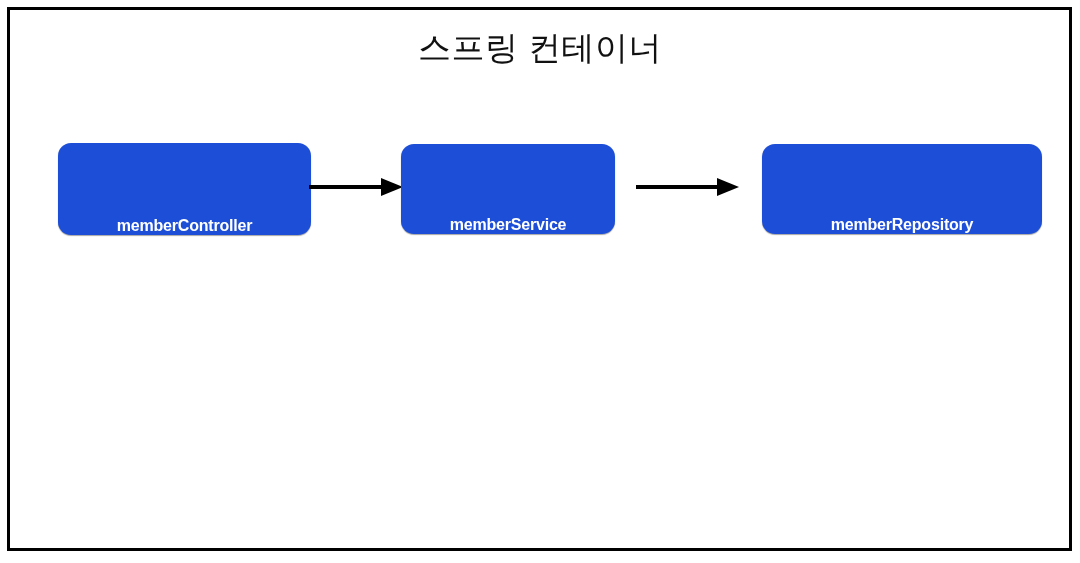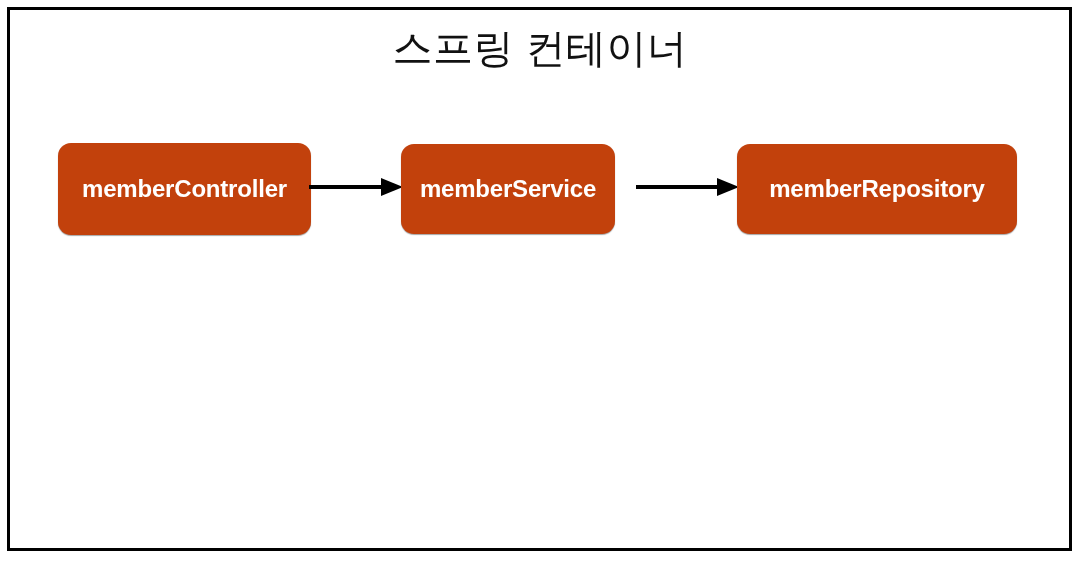--- a/index.html
+++ b/index.html
@@ -32,60 +32,60 @@
     background: #ffffff;
   }
 
   
   #container-title {
     position: absolute;
     left: 0;
     top: 27px;
     width: 1080px;
     text-align: center;
-    font-size: 40px;
+    font-size: 33px;
     line-height: 42px;
     font-weight: 400;
     color: #111111;
     letter-spacing: 0.5px;
     white-space: nowrap;
   }
 
   
   .bean-box {
     position: absolute;
     box-sizing: border-box;
-    background: #c2410c;
+    background: #1d4ed8;
     border-radius: 13px;
     color: #ffffff;
-    font-size: 24px;
+    font-size: 16px;
     font-weight: bold;
     letter-spacing: -0.2px;
     display: flex;
-    align-items: center;
+    align-items: flex-end;
     justify-content: center;
     text-align: center;
     box-shadow: 0 1px 1px rgba(0,0,0,0.35);
     white-space: nowrap;
   }
 
   #bean-member-controller {
     left: 58px;
     top: 143px;
     width: 253px;
     height: 92px;
   }
   #bean-member-service {
     left: 401px;
     top: 144px;
     width: 214px;
     height: 90px;
   }
   #bean-member-repository {
-    left: 737px;
+    left: 762px;
     top: 144px;
     width: 280px;
     height: 90px;
   }
 
   
   .arrow-svg {
     position: absolute;
     overflow: visible;
   }

